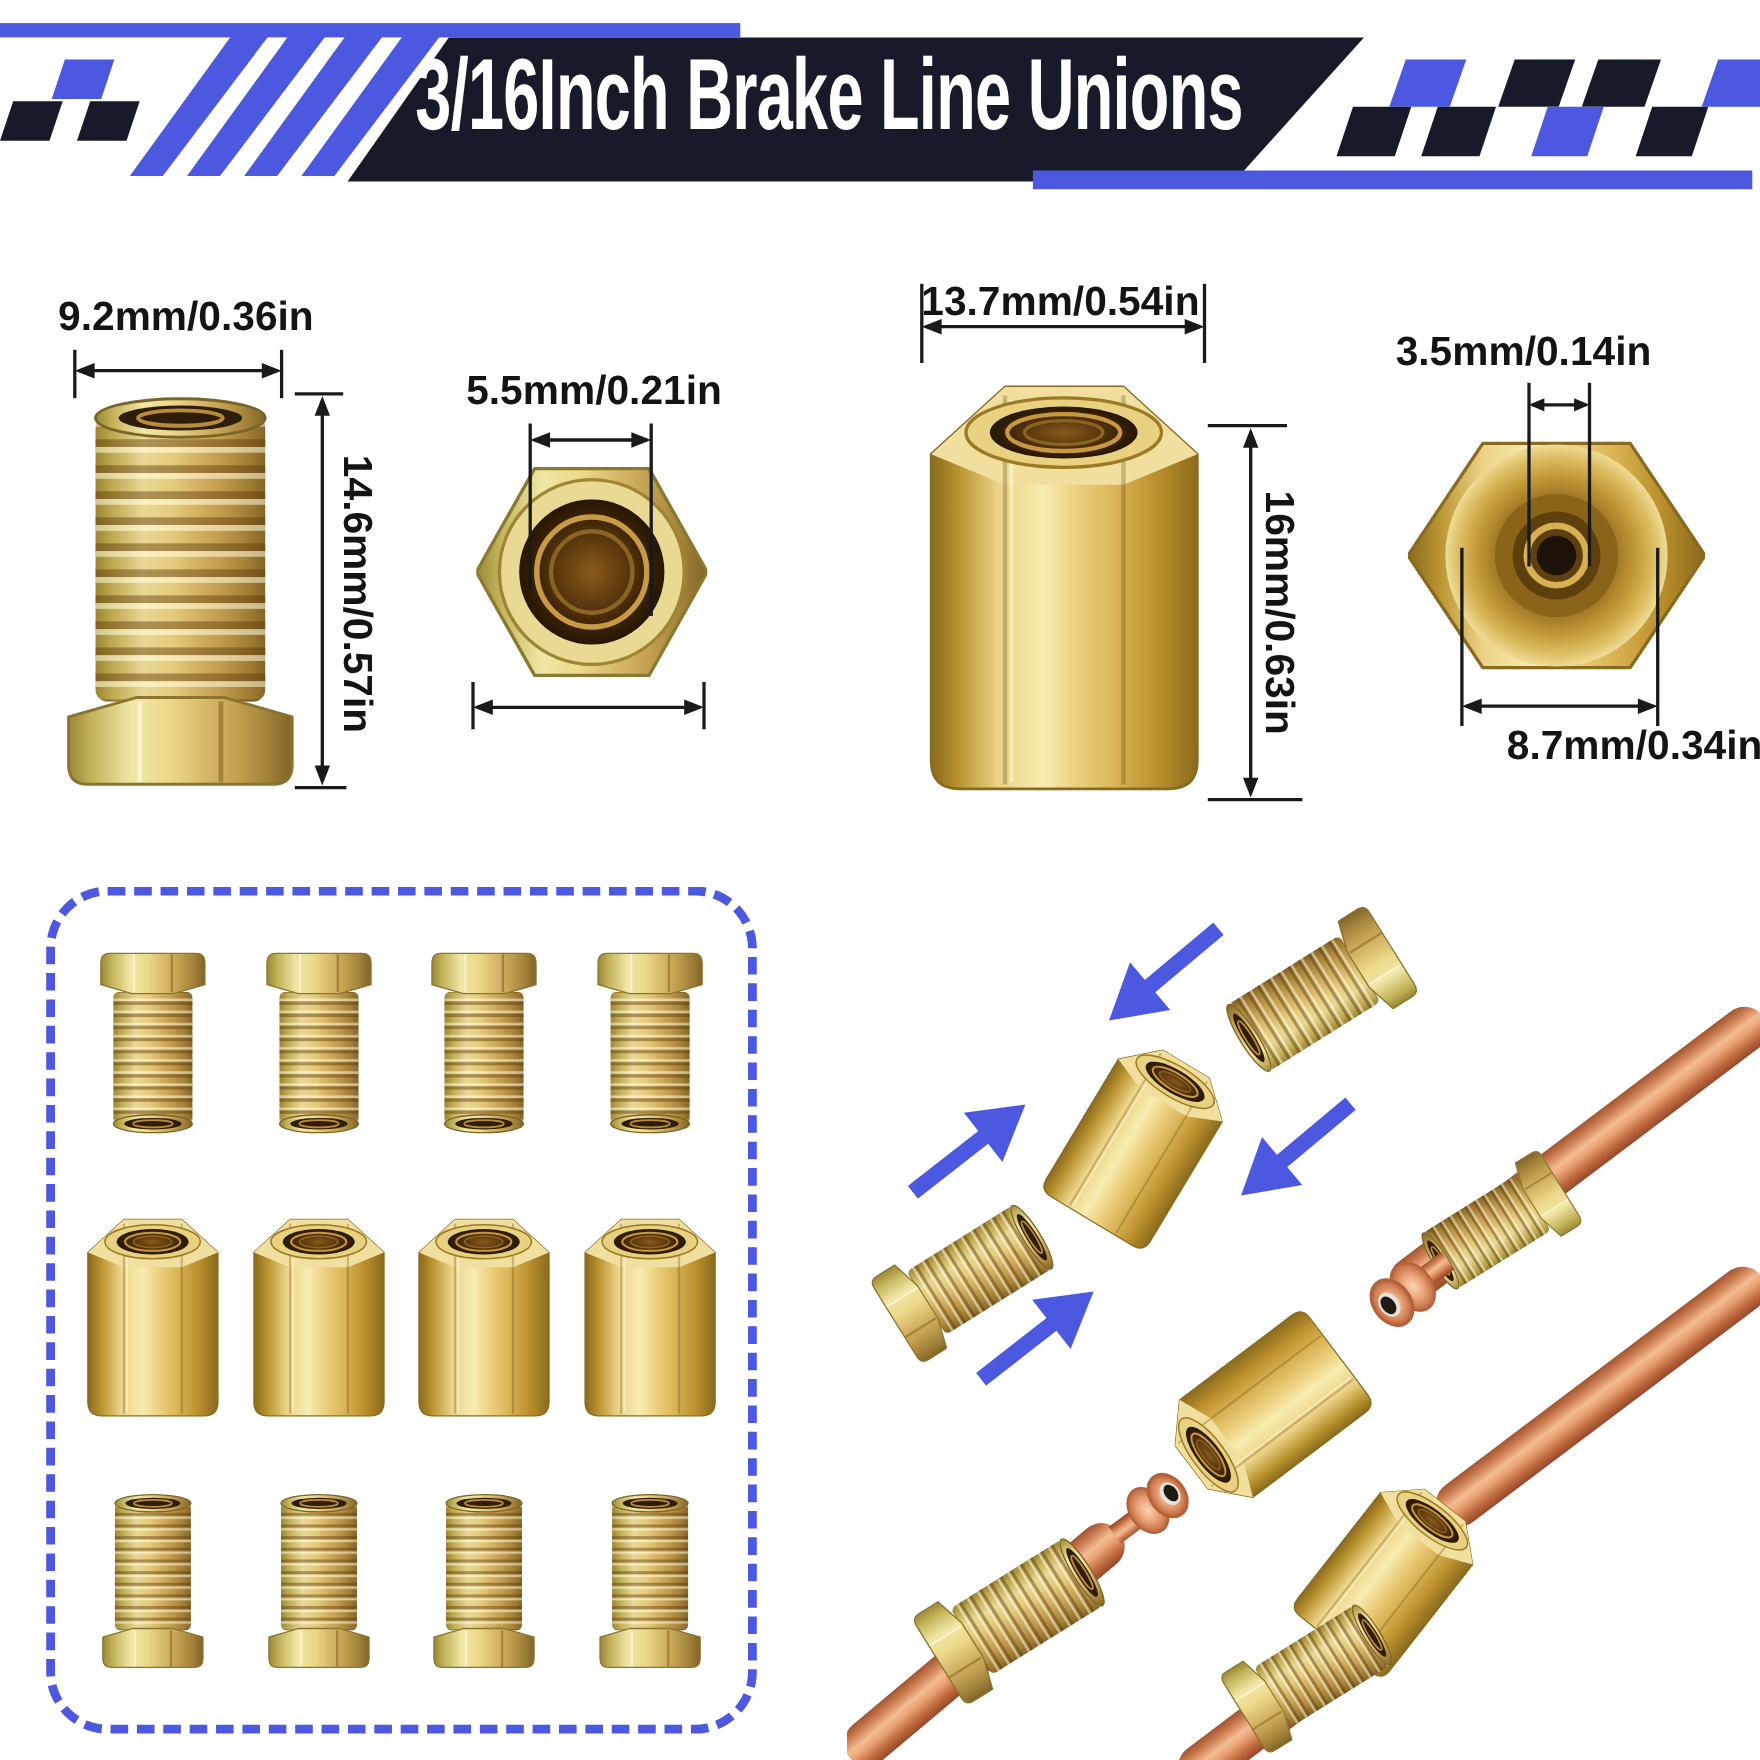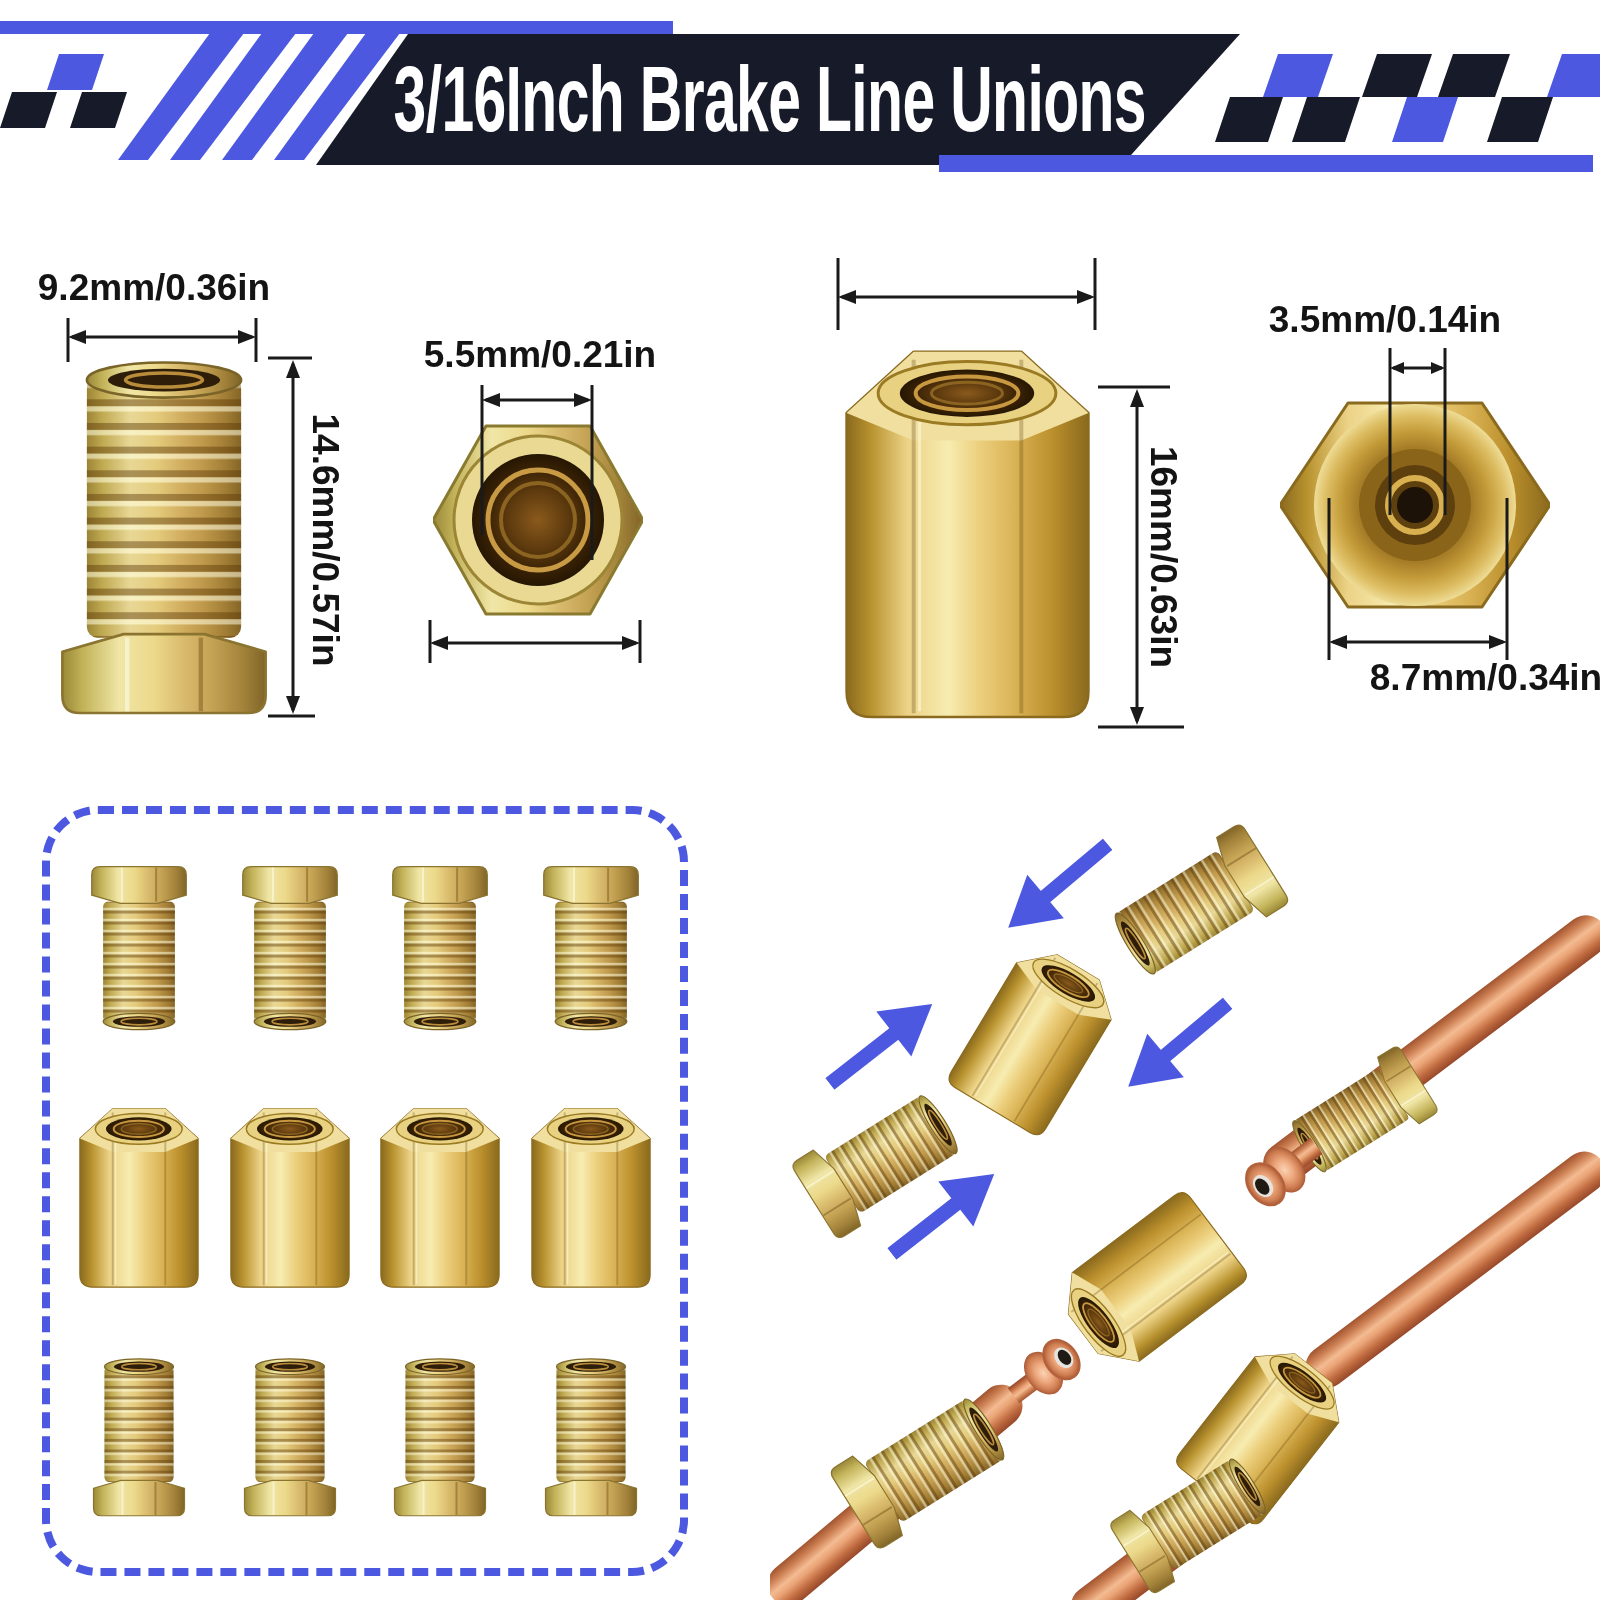--- a/index.html
+++ b/index.html
@@ -1,21 +1,21 @@
 <!DOCTYPE html>
 <html><head>
 <meta charset="utf-8">
 <style>
   html,body{margin:0;padding:0;background:#fff;}
   .stage{position:relative;width:1600px;height:1600px;overflow:hidden;background:#fff;
          font-family:"Liberation Sans",sans-serif;}
   .abs{position:absolute;}
   
-  .banner-title-wrap{position:absolute;left:330px;top:34px;width:880px;height:131px;
-    display:flex;align-items:center;justify-content:center;pointer-events:none;}
+  .banner-title-wrap{position:absolute;left:314px;top:34px;width:880px;height:131px;
+    display:flex;align-items:flex-start;justify-content:center;pointer-events:none;}
   .banner-title{font-size:92px;font-weight:bold;color:#ffffff;white-space:nowrap;
     transform:scaleX(0.64);letter-spacing:-1px;}
   
   .dim-label{position:absolute;transform:translate(-50%,-50%);font-weight:bold;
     font-size:37px;color:#141414;white-space:nowrap;}
   .dim-label.rot{transform:translate(-50%,-50%) rotate(90deg);}
   
   .kit-box{position:absolute;left:42px;top:806px;width:646px;height:770px;
     border:8px dashed #4c58e0;border-radius:56px;box-sizing:border-box;
     display:flex;flex-direction:column;justify-content:space-around;
@@ -244,23 +244,24 @@
 
     <g>
       <line x1="1329" y1="498" x2="1329" y2="660"></line>
         <line x1="1507" y1="498" x2="1507" y2="660"></line>
       <line x1="1333" y1="642" x2="1503" y2="642"></line>
       <polygon points="1329,642 1347,635 1347,649" stroke="none"></polygon>
       <polygon points="1507,642 1489,635 1489,649" stroke="none"></polygon>
     </g>
   </svg>
 
-  <div class="dim-label" style="left:154px;top:288px">9.2mm/0.36in</div>
+  <div class="dim-label" style="left:169px;top:288px">9.2mm/0.36in</div>
   <div class="dim-label rot" style="left:325px;top:540px">14.6mm/0.57in</div>
   <div class="dim-label" style="left:540px;top:355px">5.5mm/0.21in</div>
+  <div class="dim-label" style="left:964px;top:274px">13.7mm/0.54in</div>
   <div class="dim-label rot" style="left:1163px;top:557px">16mm/0.63in</div>
   <div class="dim-label" style="left:1385px;top:320px">3.5mm/0.14in</div>
   <div class="dim-label" style="left:1486px;top:678px">8.7mm/0.34in</div>
 
   <div class="kit-box">
     <div class="kit-row">
       <svg class="flipv" width="106" height="172" viewBox="0 0 260 420">
           <use href="#sym-nut"></use>
         </svg>
       <svg class="flipv" width="106" height="172" viewBox="0 0 260 420">

